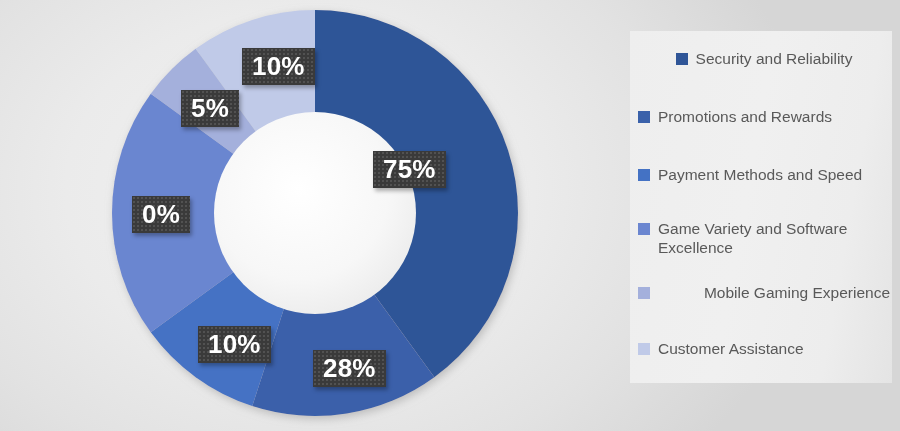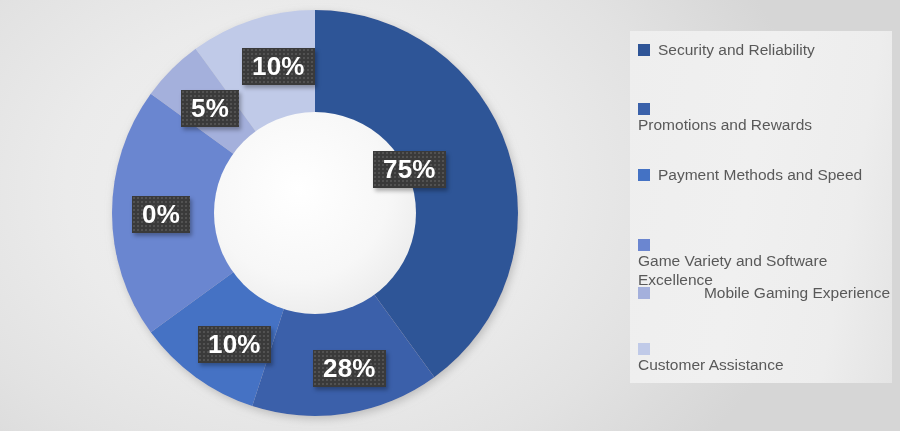--- a/index.html
+++ b/index.html
@@ -124,39 +124,39 @@
         <div class="data-label" style="left: 273px; top: 146px;">75%</div>
         <div class="data-label" style="left: 213px; top: 345px;">28%</div>
         <div class="data-label" style="left: 98px; top: 321px;">10%</div>
         <div class="data-label" style="left: 32px; top: 191px;">0%</div>
         <div class="data-label" style="left: 81px; top: 85px;">5%</div>
         <div class="data-label" style="left: 142px; top: 43px;">10%</div>
       </div>
   </div>
 
   <div id="legend-panel">
-      <div class="legend-item" style="top: 9px;">
+      <div class="legend-item" style="top: 18px; justify-content: center;">
         <span class="legend-swatch" style="background: rgb(47, 85, 151);"></span>
         <span class="legend-label">Security and Reliability</span>
       </div>
-      <div class="legend-item" style="top: 68px; flex-direction: column;">
+      <div class="legend-item" style="top: 76px;">
         <span class="legend-swatch" style="background: rgb(58, 97, 170);"></span>
         <span class="legend-label">Promotions and Rewards</span>
       </div>
       <div class="legend-item" style="top: 134px;">
         <span class="legend-swatch" style="background: rgb(68, 114, 196);"></span>
         <span class="legend-label">Payment Methods and Speed</span>
       </div>
-      <div class="legend-item" style="top: 204px; flex-direction: column;">
+      <div class="legend-item" style="top: 188px;">
         <span class="legend-swatch" style="background: rgb(107, 134, 208);"></span>
         <span class="legend-label">Game Variety and Software Excellence</span>
       </div>
       <div class="legend-item" style="top: 252px; justify-content: space-between;">
         <span class="legend-swatch" style="background: rgb(164, 176, 220);"></span>
         <span class="legend-label">Mobile Gaming Experience</span>
       </div>
-      <div class="legend-item" style="top: 308px; flex-direction: column;">
+      <div class="legend-item" style="top: 308px;">
         <span class="legend-swatch" style="background: rgb(192, 202, 232);"></span>
         <span class="legend-label">Customer Assistance</span>
       </div>
     </div>
 
 </div>
 
 </body></html>

